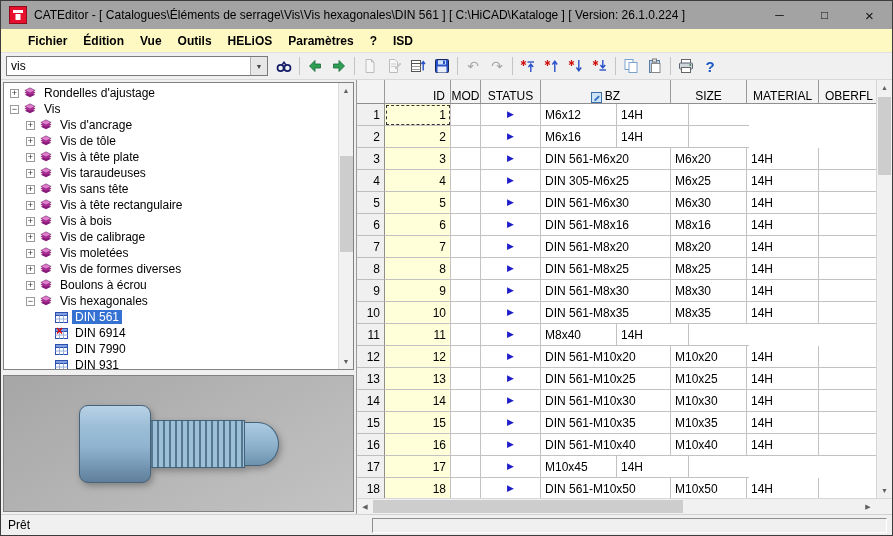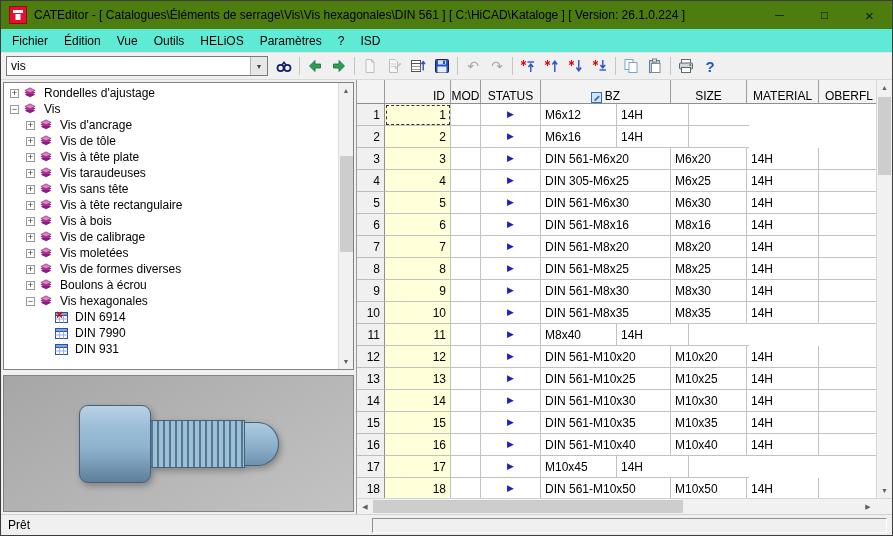--- a/index.html
+++ b/index.html
@@ -1,29 +1,29 @@
 <!DOCTYPE html>
 <html><head>
 <meta charset="utf-8">
 <style>
   * { margin:0; padding:0; box-sizing:border-box; }
   html,body { background:#5a5a5a; }
   body { font-family:"Liberation Sans", sans-serif; font-size:12px; color:#000; }
   .window { position:relative; width:893px; height:536px; background:#f0f0f0; border:1px solid #3c3c3c; overflow:hidden; }
 
   
-  .titlebar { height:28px; background:#4d7c0f; display:flex; align-items:center; }
+  .titlebar { height:28px; background:#a3a3a3; display:flex; align-items:center; }
   .app-icon { width:18px; height:18px; margin:0 7px 0 8px; flex:none; }
   .title-text { flex:1; font-size:12px; white-space:nowrap; overflow:hidden; }
   .win-btns { display:flex; height:100%; flex:none; }
   .win-btn { width:45px; height:100%; display:flex; align-items:center; justify-content:center; color:#111; font-size:12px; }
   .win-btn .glyph { line-height:1; }
 
   
-  .menubar { height:24px; background:#5eead4; border-bottom:1px solid #e2e2e2; display:flex; align-items:center; padding-left:3px; }
+  .menubar { height:24px; background:#fef9c3; border-bottom:1px solid #e2e2e2; display:flex; align-items:center; padding-left:19px;font-weight:bold; }
   .menu-item { padding:4px 8px; }
 
   
   .toolbar { height:27px; background:#f0f0f0; border-bottom:1px solid #d8d8d8; display:flex; align-items:center; padding:0 5px; }
   .combo { display:flex; width:262px; height:20px; border:1px solid #7a7a7a; background:#fff; flex:none; }
   .combo input { flex:1; border:0; outline:0; padding:0 4px; font:12px "Liberation Sans", sans-serif; }
   .combo-btn { width:17px; background:#e7e7e7; border-left:1px solid #b0b0b0; display:flex; align-items:center; justify-content:center; font-size:7px; color:#444; flex:none; }
   .tbtn { width:24px; height:22px; display:flex; align-items:center; justify-content:center; flex:none; }
   .tsep { width:1px; height:18px; background:#c4c4c4; margin:0 3px; flex:none; }
   .disabled { opacity:.42; filter:grayscale(1); }
@@ -423,20 +423,33 @@
             <div class="tree-row" style="padding-left: 38px;">
               <div class="exp-spacer"></div>
               <div class="titem-icon">
                 <svg width="13" height="11" viewBox="0 0 13 11">
                   <rect x="0.5" y="0.5" width="12" height="10" fill="#fff" stroke="#2a4fb0"></rect>
                   <rect x="0.5" y="0.5" width="12" height="3" fill="#7e9fe0" stroke="#2a4fb0"></rect>
                   <line x1="4.5" y1="3.5" x2="4.5" y2="10.5" stroke="#9ab0de"></line>
                   <line x1="8.5" y1="3.5" x2="8.5" y2="10.5" stroke="#9ab0de"></line>
                   <line x1="0.5" y1="7" x2="12.5" y2="7" stroke="#9ab0de"></line>
                 </svg>
+              </div>
+              <div class="tlabel selected">DIN 561</div>
+            </div>
+            <div class="tree-row" style="padding-left: 38px;">
+              <div class="exp-spacer"></div>
+              <div class="titem-icon">
+                <svg width="13" height="11" viewBox="0 0 13 11">
+                  <rect x="0.5" y="0.5" width="12" height="10" fill="#fff" stroke="#2a4fb0"></rect>
+                  <rect x="0.5" y="0.5" width="12" height="3" fill="#7e9fe0" stroke="#2a4fb0"></rect>
+                  <line x1="4.5" y1="3.5" x2="4.5" y2="10.5" stroke="#9ab0de"></line>
+                  <line x1="8.5" y1="3.5" x2="8.5" y2="10.5" stroke="#9ab0de"></line>
+                  <line x1="0.5" y1="7" x2="12.5" y2="7" stroke="#9ab0de"></line>
+                </svg>
                 <span class="xmark">×</span>
               </div>
               <div class="tlabel">DIN 6914</div>
             </div>
             <div class="tree-row" style="padding-left: 38px;">
               <div class="exp-spacer"></div>
               <div class="titem-icon">
                 <svg width="13" height="11" viewBox="0 0 13 11">
                   <rect x="0.5" y="0.5" width="12" height="10" fill="#fff" stroke="#2a4fb0"></rect>
                   <rect x="0.5" y="0.5" width="12" height="3" fill="#7e9fe0" stroke="#2a4fb0"></rect>

